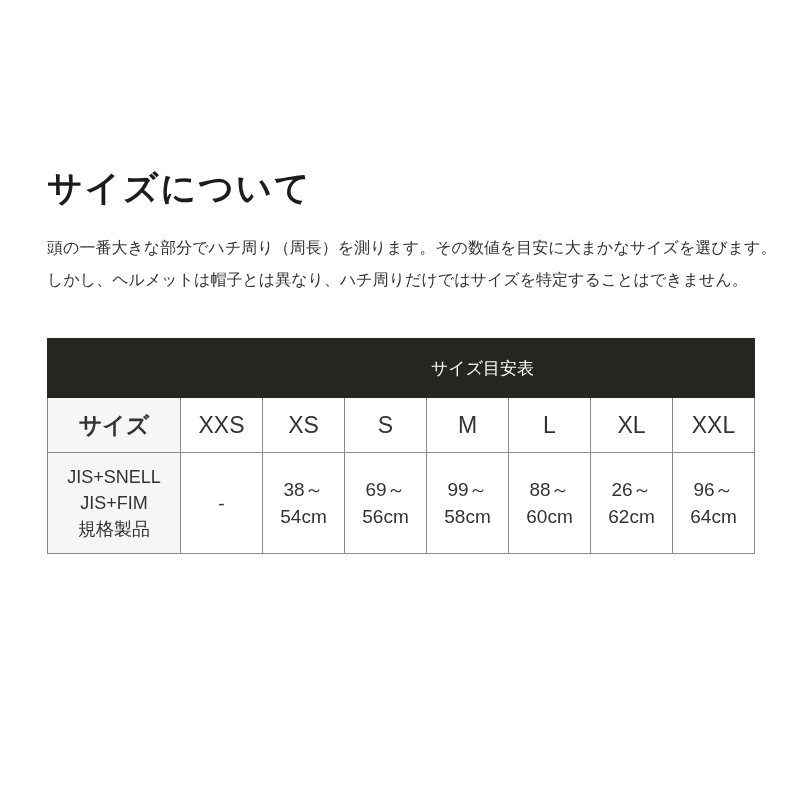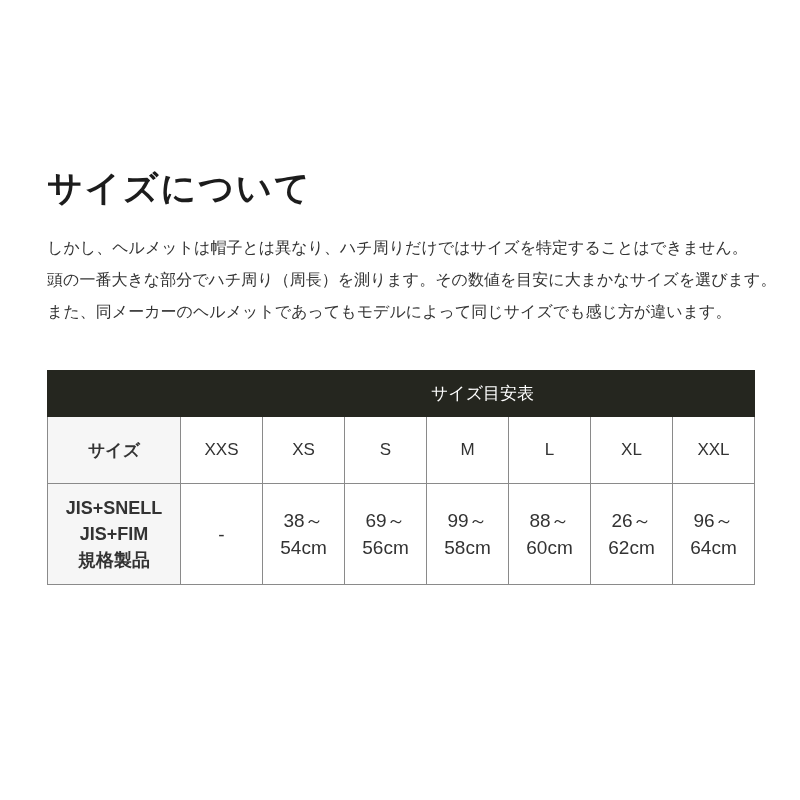--- a/index.html
+++ b/index.html
@@ -53,62 +53,61 @@
   }
   .size-table td, .size-table th {
     border: 1px solid var(--border);
     text-align: center;
     vertical-align: middle;
     color: var(--body-text);
   }
   tr.caption-row td {
     background: var(--caption-bg);
     border: 1px solid var(--caption-bg);
-    height: 46px;
+    height: 59px;
   }
   td.caption-cell {
     color: var(--caption-text);
     font-size: 17px;
     padding-left: 30px;
   }
   tr.header-row th {
-    height: 67px;
-    font-size: 17px;
+    height: 55px;
+    font-size: 23px;
     font-weight: normal;
     background: #ffffff;
   }
   tr.header-row th.size-col {
     background: var(--label-bg);
     font-weight: bold;
   }
   tr.data-row td {
     height: 101px;
     font-size: 19px;
     line-height: 27px;
     background: #ffffff;
   }
   tr.data-row td.row-label {
     background: var(--label-bg);
-    font-weight: bold;
+    font-weight: normal;
     font-size: 18px;
     line-height: 26px;
   }
 </style>
 </head>
 <body>
 
 <div class="page">
   <div class="content">
 
     <h1 class="page-title">サイズについて</h1>
 
     <div class="intro">
+      <div class="intro-line">頭の一番大きな部分でハチ周り（周長）を測ります。その数値を目安に大まかなサイズを選びます。</div>
       <div class="intro-line">しかし、ヘルメットは帽子とは異なり、ハチ周りだけではサイズを特定することはできません。</div>
-      <div class="intro-line">頭の一番大きな部分でハチ周り（周長）を測ります。その数値を目安に大まかなサイズを選びます。</div>
-      <div class="intro-line">また、同メーカーのヘルメットであってもモデルによって同じサイズでも感じ方が違います。</div>
     </div>
 
     <table class="size-table">
       <colgroup>
         <col style="width:133px">
         <col style="width:82px">
           <col style="width:82px">
           <col style="width:82px">
           <col style="width:82px">
         <col style="width:82px">

